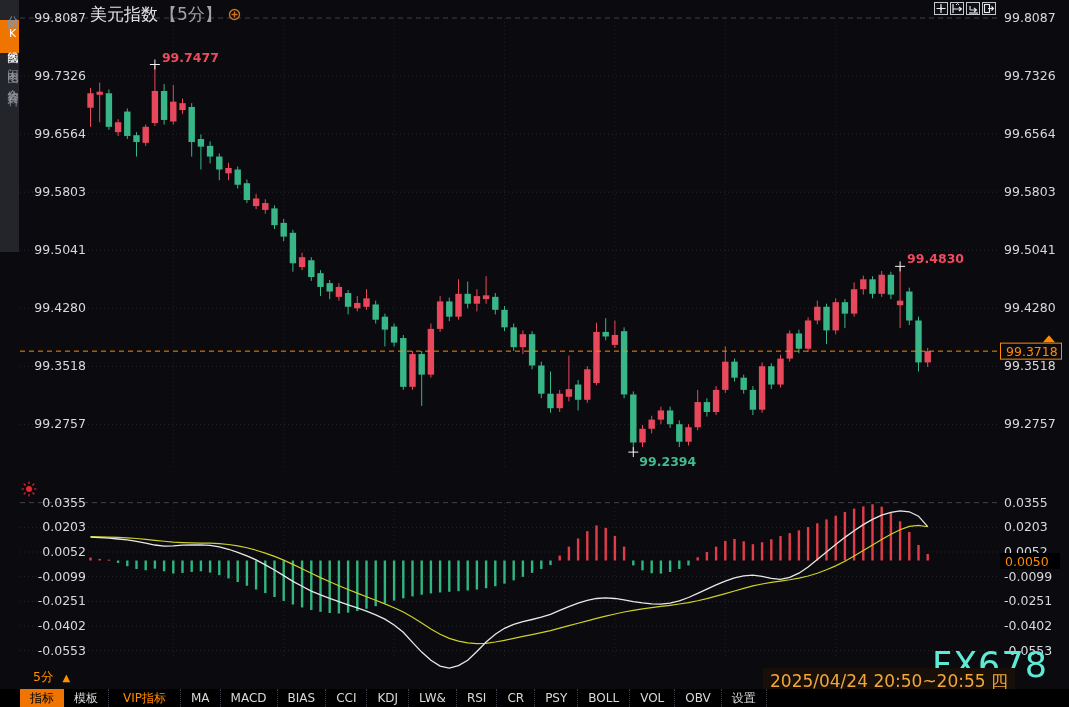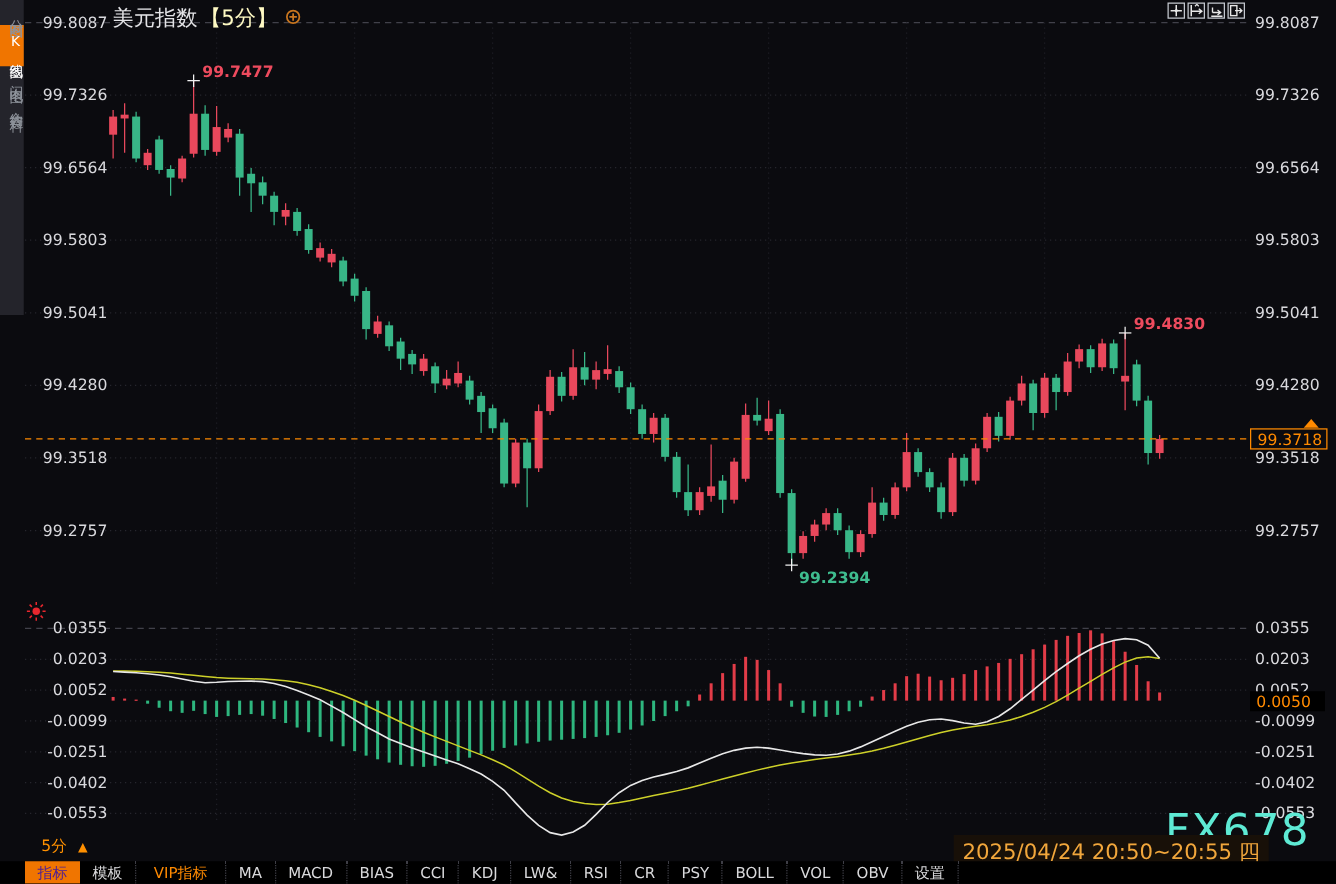--- a/index.html
+++ b/index.html
@@ -6,21 +6,21 @@
   .app{position:relative;width:1069px;height:707px;background:#0b0b0f;overflow:hidden;
        font-family:"DejaVu Sans","Liberation Sans",sans-serif;}
   
   .sidebar{position:absolute;left:0;top:0;width:19px;height:252px;background:#24242b;z-index:6;}
   .sb-item{display:block;width:19px;text-align:center;writing-mode:vertical-rl;text-orientation:upright;
            font-size:11px;letter-spacing:2px;color:#8e939b;padding:7px 0;margin:0 auto;cursor:pointer;}
   .sb-item.active{background:#f07500;color:#ffffff;}
   
   .titlebar{position:absolute;left:90px;top:3px;z-index:6;font-size:17px;display:flex;align-items:center;gap:2px;}
   .title-name{color:#e3e3e6;}
-  .title-period{color:#fef9c3;}
+  .title-period{color:#a3a3a3;}
   .plus-icon{margin-left:4px;display:inline-block;}
   
   .tr-icons{position:absolute;left:934px;top:2px;z-index:6;display:flex;gap:2px;}
   .tr-btn{width:14px;height:13px;border:1px solid #c3c7ce;background:#101014;display:flex;
           align-items:center;justify-content:center;box-sizing:border-box;cursor:pointer;}
   
   .macd-header{position:absolute;left:90px;top:483px;z-index:6;font-size:12.5px;white-space:nowrap;}
   .macd-header span{margin-right:9px;}
   .mh-white{color:#e2e2e4;} .mh-yellow{color:#d3d636;} .mh-magenta{color:#e03de0;}
   .alarm-icon{position:absolute;left:20px;top:480px;z-index:6;}
@@ -29,21 +29,21 @@
                  color:#ff9000;cursor:pointer;}
   .period-select .tri{font-size:10px;margin-left:9px;}
   .datetime-box{position:absolute;left:763px;top:668px;z-index:6;background:#181008;color:#f2a73c;
                 font-size:17px;padding:2px 7px 3px 7px;white-space:nowrap;}
   .watermark{position:absolute;left:932px;top:645px;z-index:5;font-size:35px;color:#5eead4;
              letter-spacing:1px;pointer-events:none;}
   
   .toolbar{position:absolute;left:0;bottom:0;width:1069px;height:18px;background:#000;z-index:7;
            display:flex;align-items:stretch;padding-left:20px;box-sizing:border-box;font-size:12px;}
   .tab{display:flex;align-items:center;padding:0 10px;color:#d9d9db;cursor:pointer;border-right:1px dotted #3e3e46;}
-  .tab--active{background:#f07500;color:#4c1d95;border-right:none;}
+  .tab--active{background:#f07500;color:#000000;border-right:none;}
   .tab--vip{color:#ff8a00;padding:0 14px;}
   #chart-svg{position:absolute;left:0;top:0;z-index:1;}
 </style>
 </head>
 <body>
 
 <div class="app">
 
   <svg id="chart-svg" width="1069" height="707">
       <line x1="20" y1="18" x2="1000" y2="18" stroke="#41414a" stroke-dasharray="5,4" stroke-width="1"></line>

